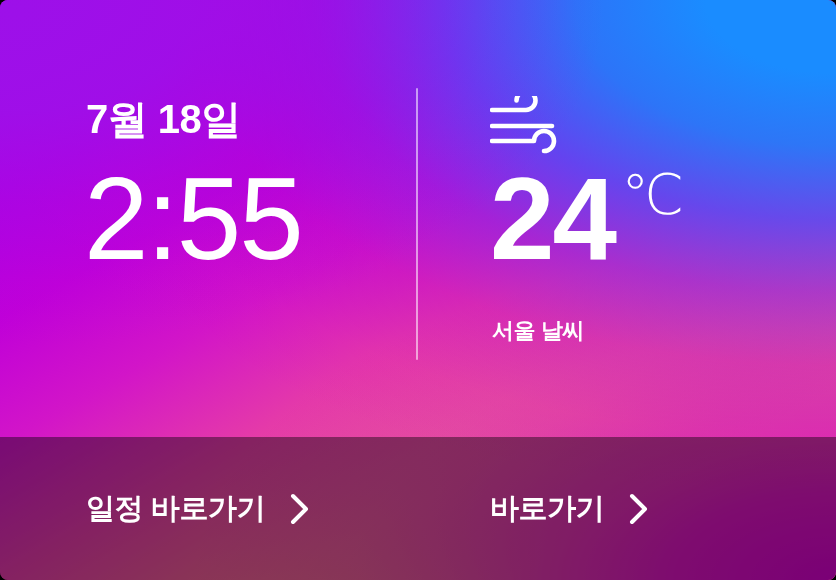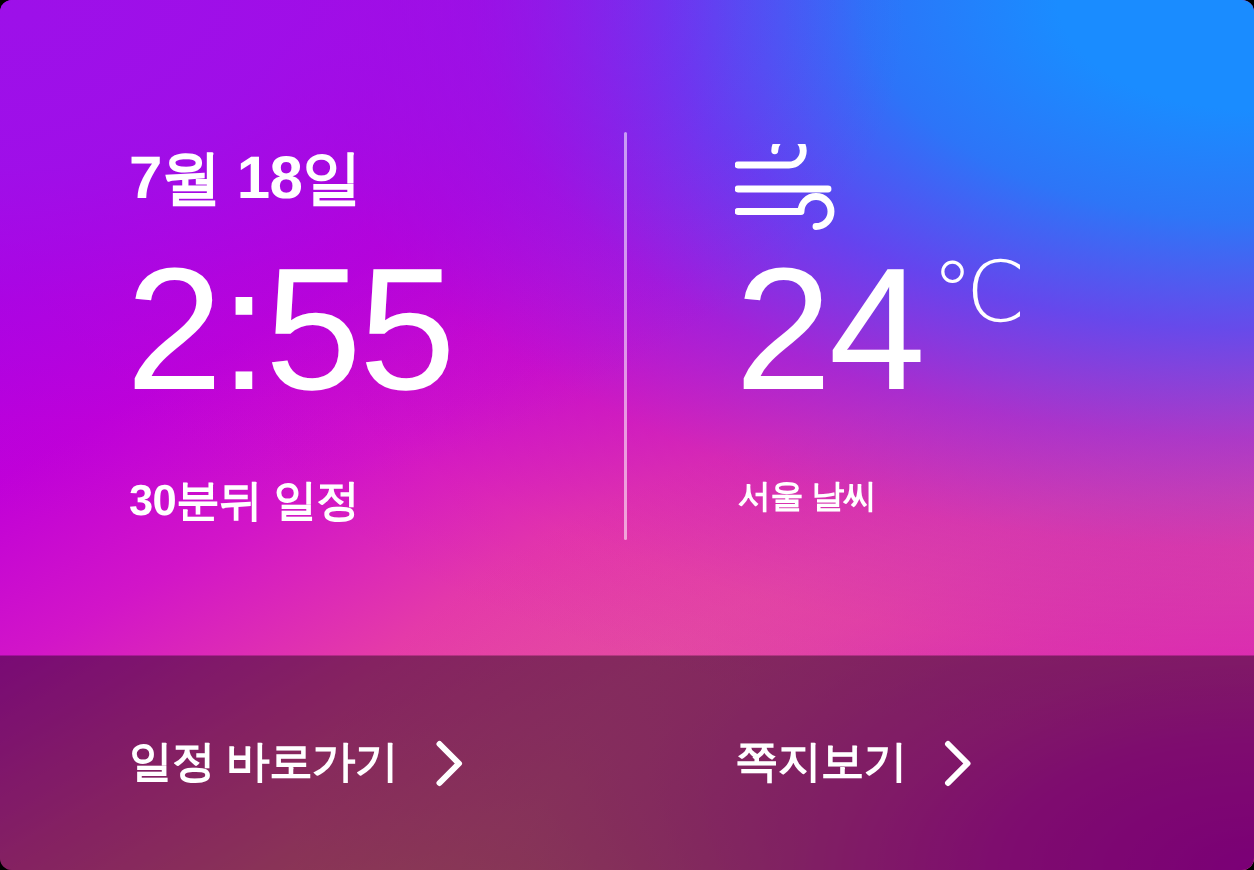--- a/index.html
+++ b/index.html
@@ -147,21 +147,21 @@
     left: 490px;
     top: 161px;
     display: flex;
     flex-direction: row;
     align-items: flex-start;
     line-height: 1;
     white-space: nowrap;
   }
   #temp-value {
     font-size: 116px;
-    font-weight: 400;
+    font-weight: 700;
     color: #ffffff;
     letter-spacing: -2px;
     line-height: 1;
   }
   #temp-unit {
     font-size: 56px;
     font-weight: 300;
     color: #ffffff;
     line-height: 1;
     margin-left: 6px;
@@ -230,21 +230,20 @@
   <div id="gradient-layer-magenta"></div>
   <div id="gradient-layer-blue"></div>
   <div id="gradient-layer-purple"></div>
 
   <div id="top-section">
 
     <div id="date-label">7월 18일</div>
 
     <div id="time-value">2:55</div>
 
-    <div id="schedule-subtitle">30분뒤 일정</div>
 
     <div id="panel-divider"></div>
 
     <div id="wind-icon">
       <svg viewBox="0 0 78 62" width="78" height="62" fill="none" stroke="#ffffff" stroke-width="4.6" stroke-linecap="round" stroke-linejoin="round">
 
         <path d="M2 14 H36 a9.5 9.5 0 1 0 -9.5 -9.5"></path>
 
         <path d="M2 30 H62"></path>
 
@@ -265,21 +264,21 @@
     <div id="action-schedule" class="action-button">
       <span class="action-label">일정 바로가기</span>
       <span class="action-chevron">
         <svg viewBox="0 0 22 34" width="22" height="34" fill="none" stroke="#ffffff" stroke-width="4" stroke-linecap="round" stroke-linejoin="round">
           <path d="M4 4 L17 17 L4 30"></path>
         </svg>
       </span>
     </div>
 
     <div id="action-message" class="action-button">
-      <span class="action-label">쪽지보기</span>
+      <span class="action-label">바로가기</span>
       <span class="action-chevron">
         <svg viewBox="0 0 22 34" width="22" height="34" fill="none" stroke="#ffffff" stroke-width="4" stroke-linecap="round" stroke-linejoin="round">
           <path d="M4 4 L17 17 L4 30"></path>
         </svg>
       </span>
     </div>
   </div>
 
 </div>
 

